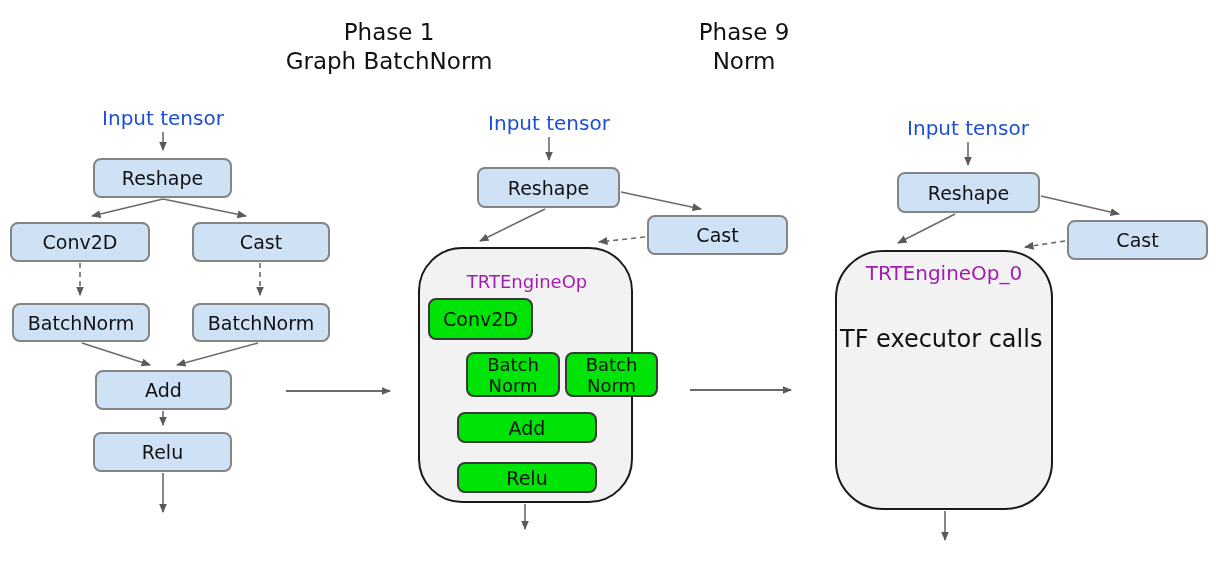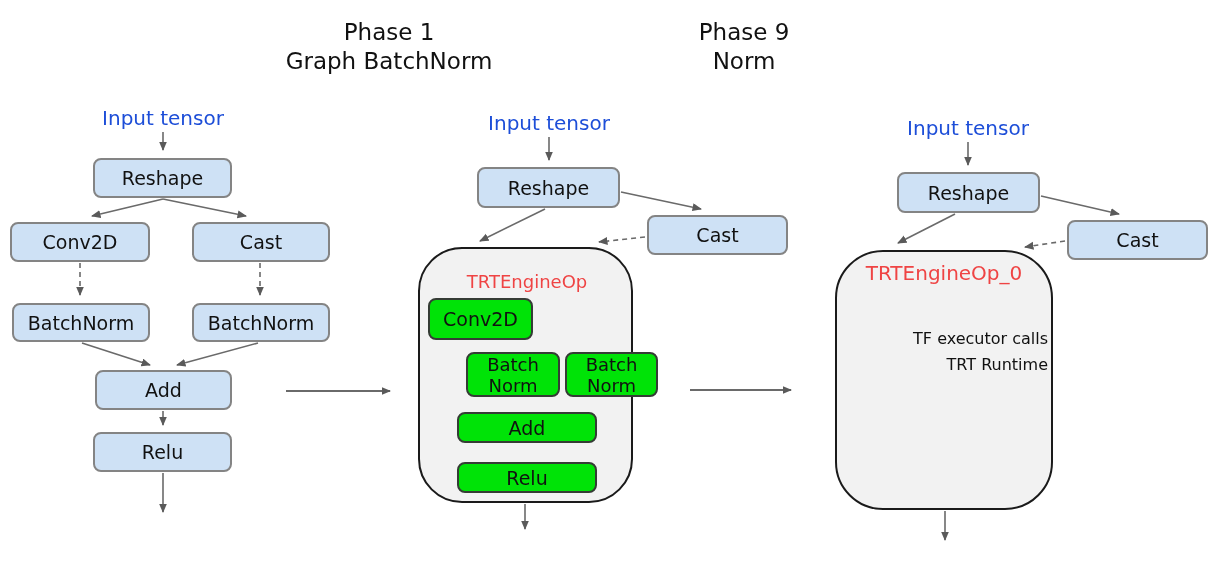--- a/index.html
+++ b/index.html
@@ -60,27 +60,27 @@
   .engine-container {
     position: absolute;
     box-sizing: border-box;
     background: #f2f2f2;
     border: 2px solid #1a1a1a;
   }
   .engine-label {
     position: absolute;
     text-align: center;
     font-size: 18px;
-    color: #ef4444;
+    color: #a21caf;
     white-space: nowrap;
   }
   .engine-body {
     position: absolute;
-    text-align: right;
-    font-size: 16px;
+    text-align: left;
+    font-size: 24px;
     line-height: 26px;
     color: #111111;
   }
 </style>
 </head>
 <body>
 
 <div class="canvas">
 
   <svg class="arrows-layer" viewBox="0 0 1216 570">
@@ -161,16 +161,15 @@
   <div class="node green" style="left:457px; top:462px; width:140px; height:31px;">Relu</div>
 
   <div class="io-label" style="left:898px; top:116px; width:140px;">Input tensor</div>
   <div class="node blue" style="left:897px; top:172px; width:143px; height:41px;">Reshape</div>
   <div class="node blue" style="left:1067px; top:220px; width:141px; height:40px;">Cast</div>
 
   <div class="engine-container" style="left:835px; top:250px; width:218px; height:260px; border-radius:48px;"></div>
   <div class="engine-label" style="left:845px; top:261px; width:198px; font-size:20px;">TRTEngineOp_0</div>
   <div class="engine-body" style="left:840px; top:326px; width:208px;">
     <div>TF executor calls</div>
-    <div>TRT Runtime</div>
   </div>
 
 </div>
 
 </body></html>

